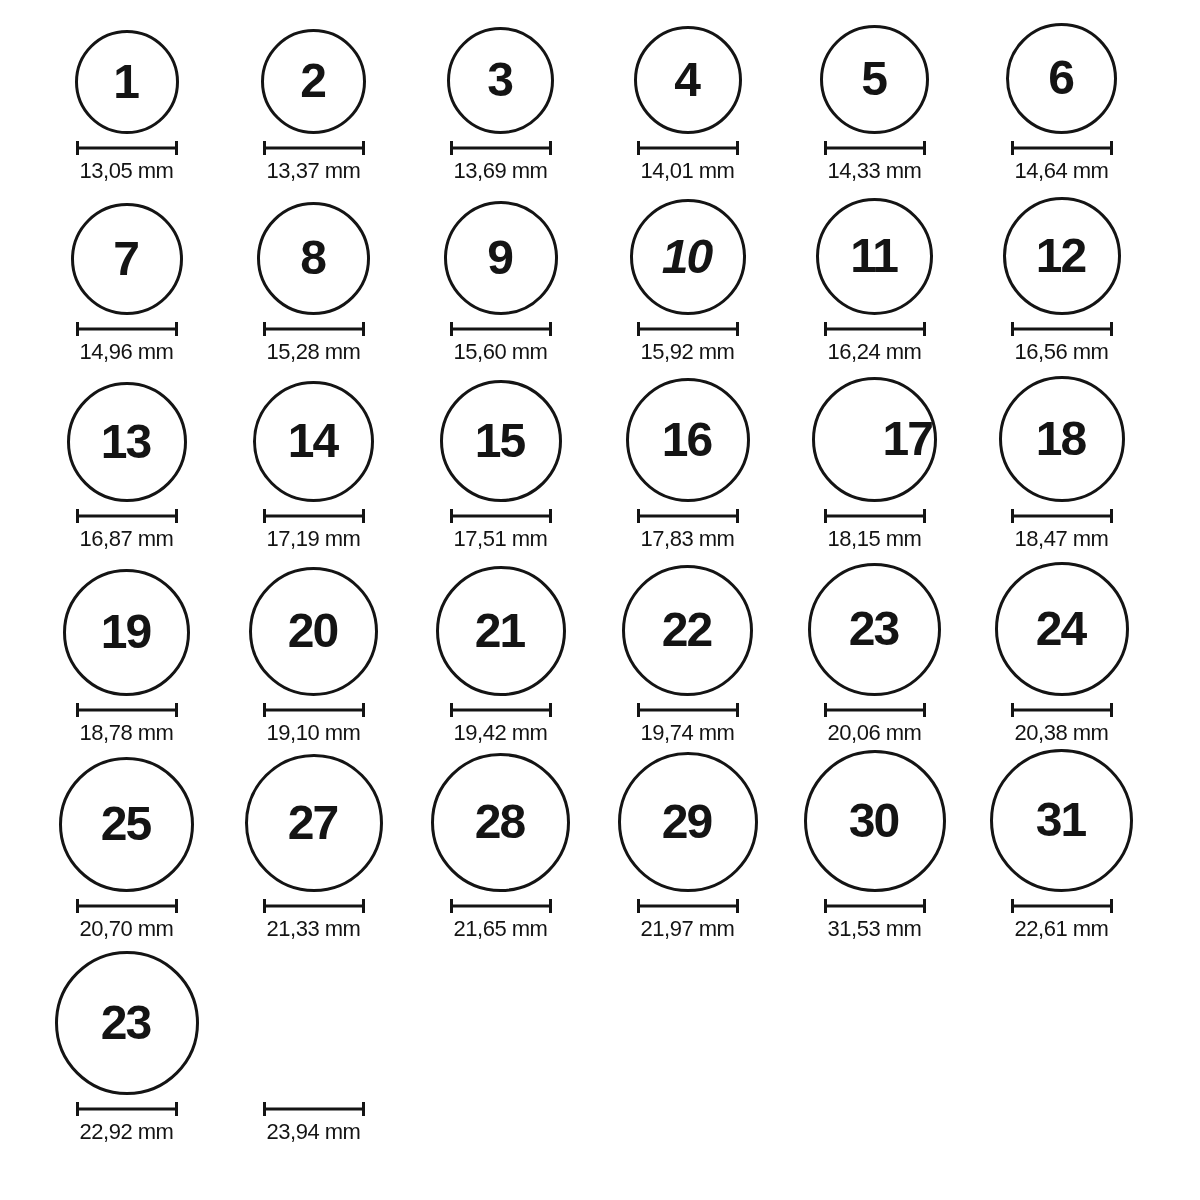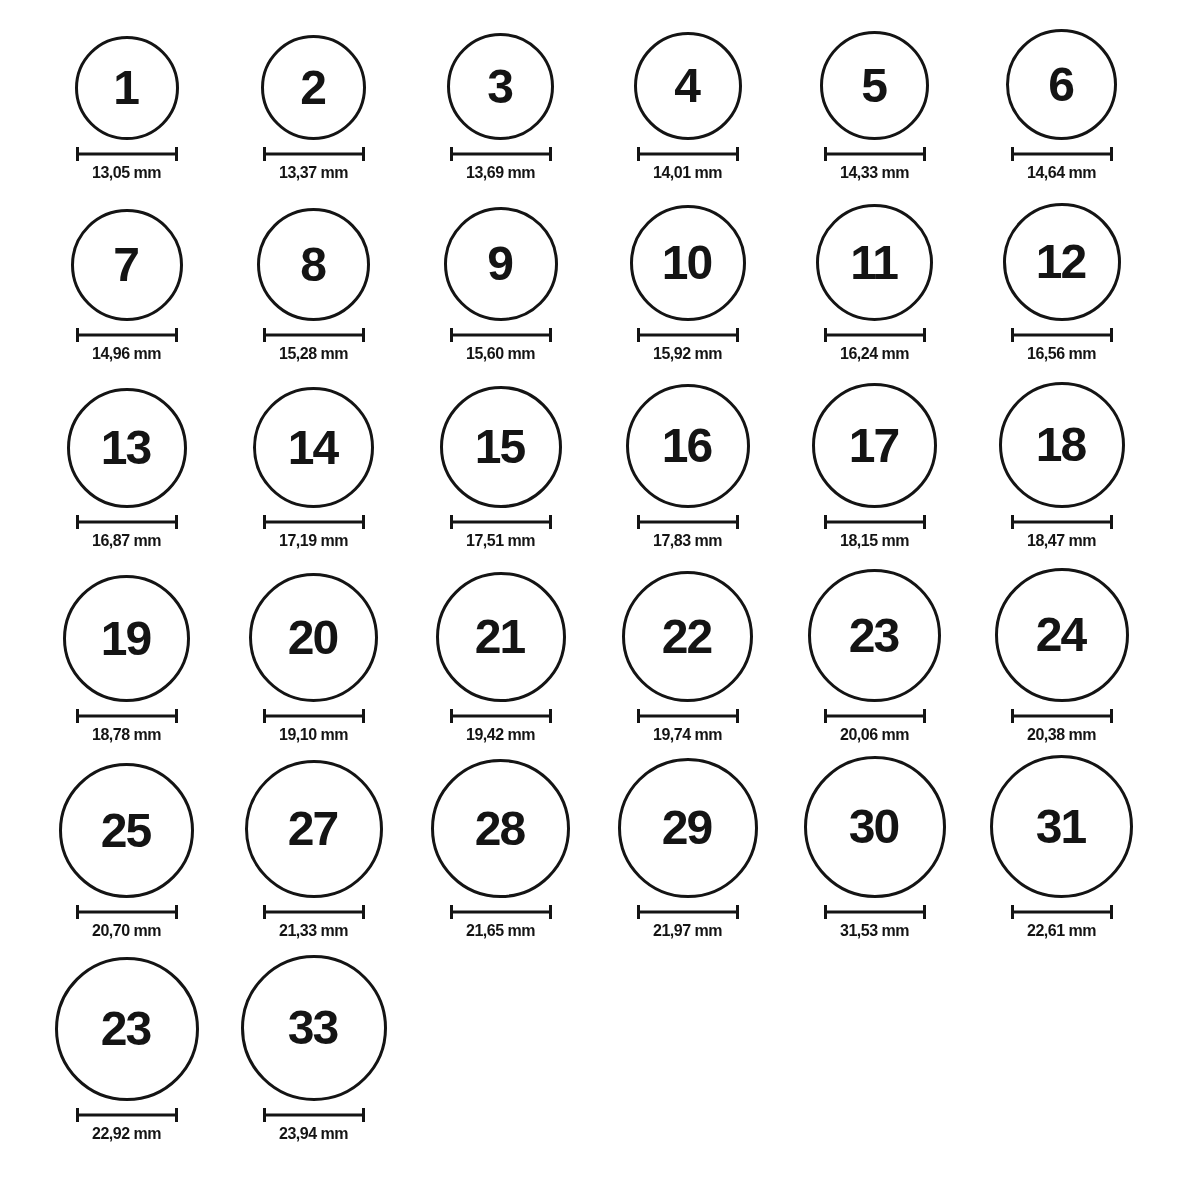--- a/index.html
+++ b/index.html
@@ -59,22 +59,22 @@
     position: absolute;
     left: 0;
     right: 0;
     top: 50%;
     height: 3px;
     transform: translateY(-50%);
     background: #141414;
   }
   .mm-label {
     margin-top: 4px;
-    font-size: 16px;
-    font-weight: 700;
+    font-size: 22px;
+    font-weight: 400;
     letter-spacing: -0.5px;
     line-height: 1.05;
     color: #141414;
     white-space: nowrap;
   }
 </style>
 </head>
 <body>
 
 <main class="chart">
@@ -144,21 +144,21 @@
 
   <div class="cell">
     <div class="ring" style="width: 114px; height: 114px;">
       <span class="ring-num">9</span>
     </div>
     <div class="bar"></div>
     <div class="mm-label">15,60 mm</div>
   </div>
 
   <div class="cell">
-    <div class="ring" style="width: 116px; height: 116px;">
+    <div class="ring" style="width: 116px; height: 116px; font-style: italic;">
       <span class="ring-num">10</span>
     </div>
     <div class="bar"></div>
     <div class="mm-label">15,92 mm</div>
   </div>
 
   <div class="cell">
     <div class="ring" style="width: 117px; height: 117px;">
       <span class="ring-num">11</span>
     </div>
@@ -200,21 +200,21 @@
 
   <div class="cell">
     <div class="ring" style="width: 124px; height: 124px;">
       <span class="ring-num">16</span>
     </div>
     <div class="bar"></div>
     <div class="mm-label">17,83 mm</div>
   </div>
 
   <div class="cell">
-    <div class="ring" style="width: 125px; height: 125px;">
+    <div class="ring" style="width: 125px; height: 125px; justify-content: flex-end;">
       <span class="ring-num">17</span>
     </div>
     <div class="bar"></div>
     <div class="mm-label">18,15 mm</div>
   </div>
 
   <div class="cell">
     <div class="ring" style="width: 126px; height: 126px;">
       <span class="ring-num">18</span>
     </div>
@@ -321,19 +321,16 @@
 
   <div class="cell">
     <div class="ring" style="width: 144px; height: 144px;">
       <span class="ring-num">23</span>
     </div>
     <div class="bar"></div>
     <div class="mm-label">22,92 mm</div>
   </div>
 
   <div class="cell">
-    <div class="ring" style="width: 146px; height: 146px;">
-      <span class="ring-num">33</span>
-    </div>
     <div class="bar"></div>
     <div class="mm-label">23,94 mm</div>
   </div>
 </main>
 
 </body></html>

